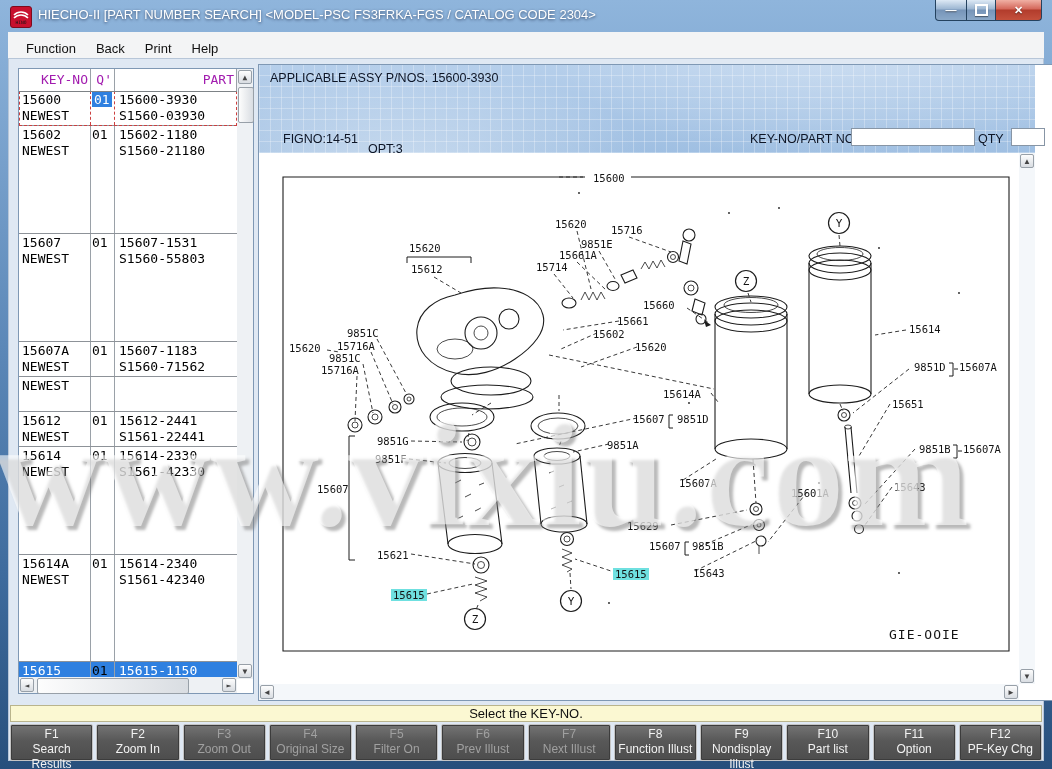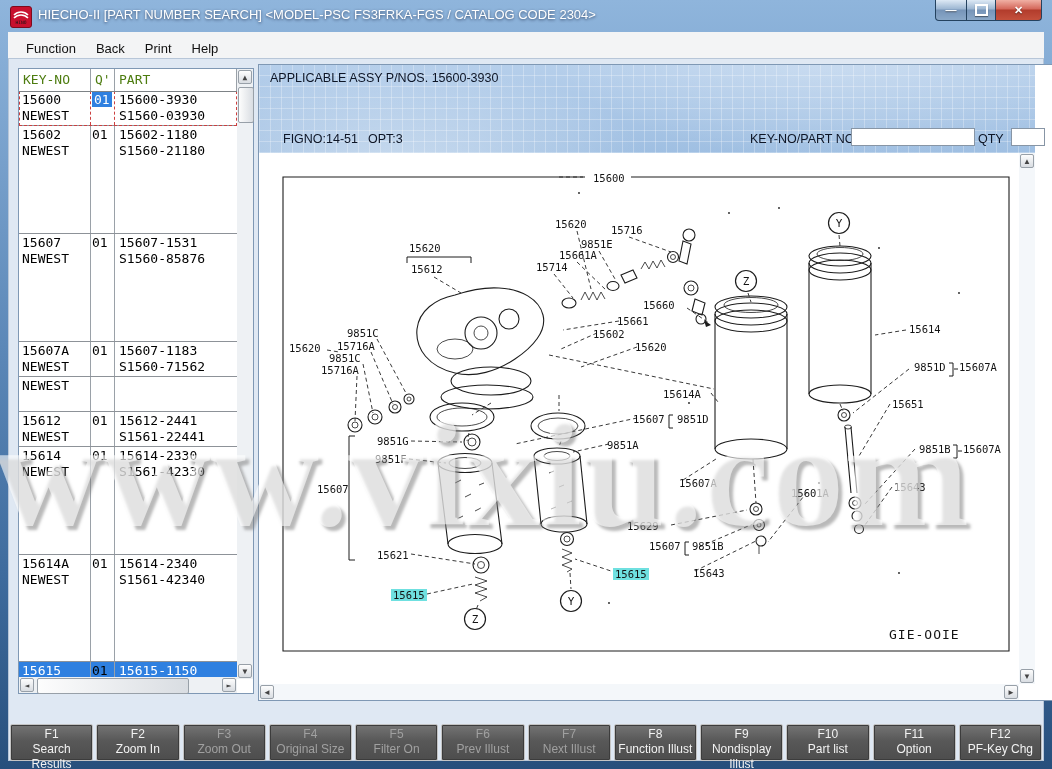--- a/index.html
+++ b/index.html
@@ -28,21 +28,21 @@
     border-bottom:1px solid #c9ccd1;display:flex;align-items:center;padding-left:8px;box-sizing:border-box;}
   .menu-item{font-size:13px;color:#111;padding:3px 10px;}
   
   .clientbg{position:absolute;left:8px;right:8px;top:58px;bottom:8px;background:#dfe8f3;
     border:1px solid #b7c6d8;box-sizing:border-box;}
   
   .left-panel{position:absolute;left:18px;top:68px;width:236px;height:626px;background:#fff;
     border:1px solid #7f98b4;box-sizing:border-box;font-family:"DejaVu Sans Mono","Liberation Mono",monospace;}
   .thead{position:absolute;left:0;top:0;width:218px;height:22px;display:flex;border-bottom:1px solid #7d8286;
     background:#fff;z-index:2;}
-  .thead .hc{font-size:13px;color:#4d7c0f;padding:3px 2px 0 4px;box-sizing:border-box;border-right:1px solid #9aa1a8;}
+  .thead .hc{font-size:13px;color:#a21caf;padding:3px 2px 0 4px;box-sizing:border-box;border-right:1px solid #9aa1a8;text-align:right;}
   .tbody{position:absolute;left:0;top:22px;width:218px;height:588px;overflow:hidden;}
   .trow{display:flex;border-bottom:1px solid #8d9298;box-sizing:border-box;position:relative;}
   .trow{height:35px;}
   .trow.tall{height:108px;}
   .trow.tall8{height:107px;}
   .c-key{width:72px;border-right:1px solid #9aa1a8;box-sizing:border-box;padding:1px 0 0 3px;}
   .c-q{width:24px;border-right:1px solid #9aa1a8;box-sizing:border-box;padding:1px 0 0 1px;}
   .c-part{width:122px;box-sizing:border-box;padding:1px 0 0 4px;}
   .trow div,.trow span{font-size:13px;line-height:16px;color:#000;white-space:pre;}
   .trow.selected{outline:1px dashed #cc4040;outline-offset:-1px;}
@@ -65,21 +65,21 @@
   .blue-header{position:absolute;left:0;top:0;width:776px;height:88px;
     background:
       radial-gradient(ellipse 420px 180px at 18% 120%,rgba(255,255,255,.45),rgba(255,255,255,0) 60%),
       radial-gradient(ellipse 500px 220px at 75% -40%,rgba(255,255,255,.35),rgba(255,255,255,0) 60%),
       repeating-linear-gradient(90deg,rgba(255,255,255,.28) 0 1px,rgba(255,255,255,0) 1px 11px),
       repeating-linear-gradient(0deg,rgba(255,255,255,.28) 0 1px,rgba(255,255,255,0) 1px 11px),
       linear-gradient(180deg,#b6cfeb,#9fbfe2);}
   .applicable{position:absolute;left:11px;top:6px;font-size:12.5px;color:#0d1526;}
   .figno-row{position:absolute;left:0;bottom:5px;width:100%;height:18px;font-size:12.5px;color:#0d1526;margin-left:13px;}
   .figno{position:absolute;left:11px;top:2px;}
-  .opt{position:absolute;left:96px;top:2px;text-align:right;}
+  .opt{position:absolute;left:96px;top:12px;text-align:right;}
   .kp-label{position:absolute;left:478px;top:2px;}
   .kp-input{position:absolute;left:579px;top:-2px;width:116px;height:16px;border:1px solid #8795a5;
     background:#fff;font-size:12px;padding:0 3px;}
   .qty-label{position:absolute;left:706px;top:2px;}
   .qty-input{position:absolute;left:739px;top:-2px;width:26px;height:16px;border:1px solid #8795a5;
     background:#fff;font-size:12px;padding:0 3px;}
   .diagram-area{position:absolute;left:0;top:88px;width:776px;height:547px;background:#fff;}
   .dv{right:0;top:0;width:16px;height:531px;background:#f4f7fa;}
   .dh{left:0;bottom:0;height:16px;width:760px;background:#f4f7fa;}
   svg text{font-family:"DejaVu Sans Mono","Liberation Mono",monospace;fill:#141414;}
@@ -150,21 +150,21 @@
           <div class="c-part"><div>15600-3930</div><div>S1560-03930</div></div>
         </div>
         <div class="trow tall">
           <div class="c-key"><div>15602</div><div>NEWEST</div></div>
           <div class="c-q"><span>01</span></div>
           <div class="c-part"><div>15602-1180</div><div>S1560-21180</div></div>
         </div>
         <div class="trow tall">
           <div class="c-key"><div>15607</div><div>NEWEST</div></div>
           <div class="c-q"><span>01</span></div>
-          <div class="c-part"><div>15607-1531</div><div>S1560-85876</div></div>
+          <div class="c-part"><div>15607-1531</div><div>S1560-55803</div></div>
         </div>
         <div class="trow">
           <div class="c-key"><div>15607A</div><div>NEWEST</div></div>
           <div class="c-q"><span>01</span></div>
           <div class="c-part"><div>15607-1183</div><div>S1560-71562</div></div>
         </div>
         <div class="trow">
           <div class="c-key"><div></div><div>NEWEST</div></div>
           <div class="c-q"><span></span></div>
         </div>
@@ -393,20 +393,21 @@
         <div class="sb-btn" style="left:1px;top:1px;">▲</div>
         <div class="sb-btn" style="left:1px;bottom:1px;">▼</div>
       </div>
       <div class="sb dh">
         <div class="sb-btn" style="left:1px;top:1px;">◄</div>
         <div class="sb-btn" style="right:1px;top:1px;">►</div>
       </div>
     </div>
   </div>
 
+  <div class="statusbar">Select the KEY-NO.</div>
   <div class="fkeys" id="fkeys">
       <div class="fkey">
         <div>F1</div>
         <div>Search Results</div>
       </div>
       <div class="fkey">
         <div>F2</div>
         <div>Zoom In</div>
       </div>
       <div class="fkey disabled">

